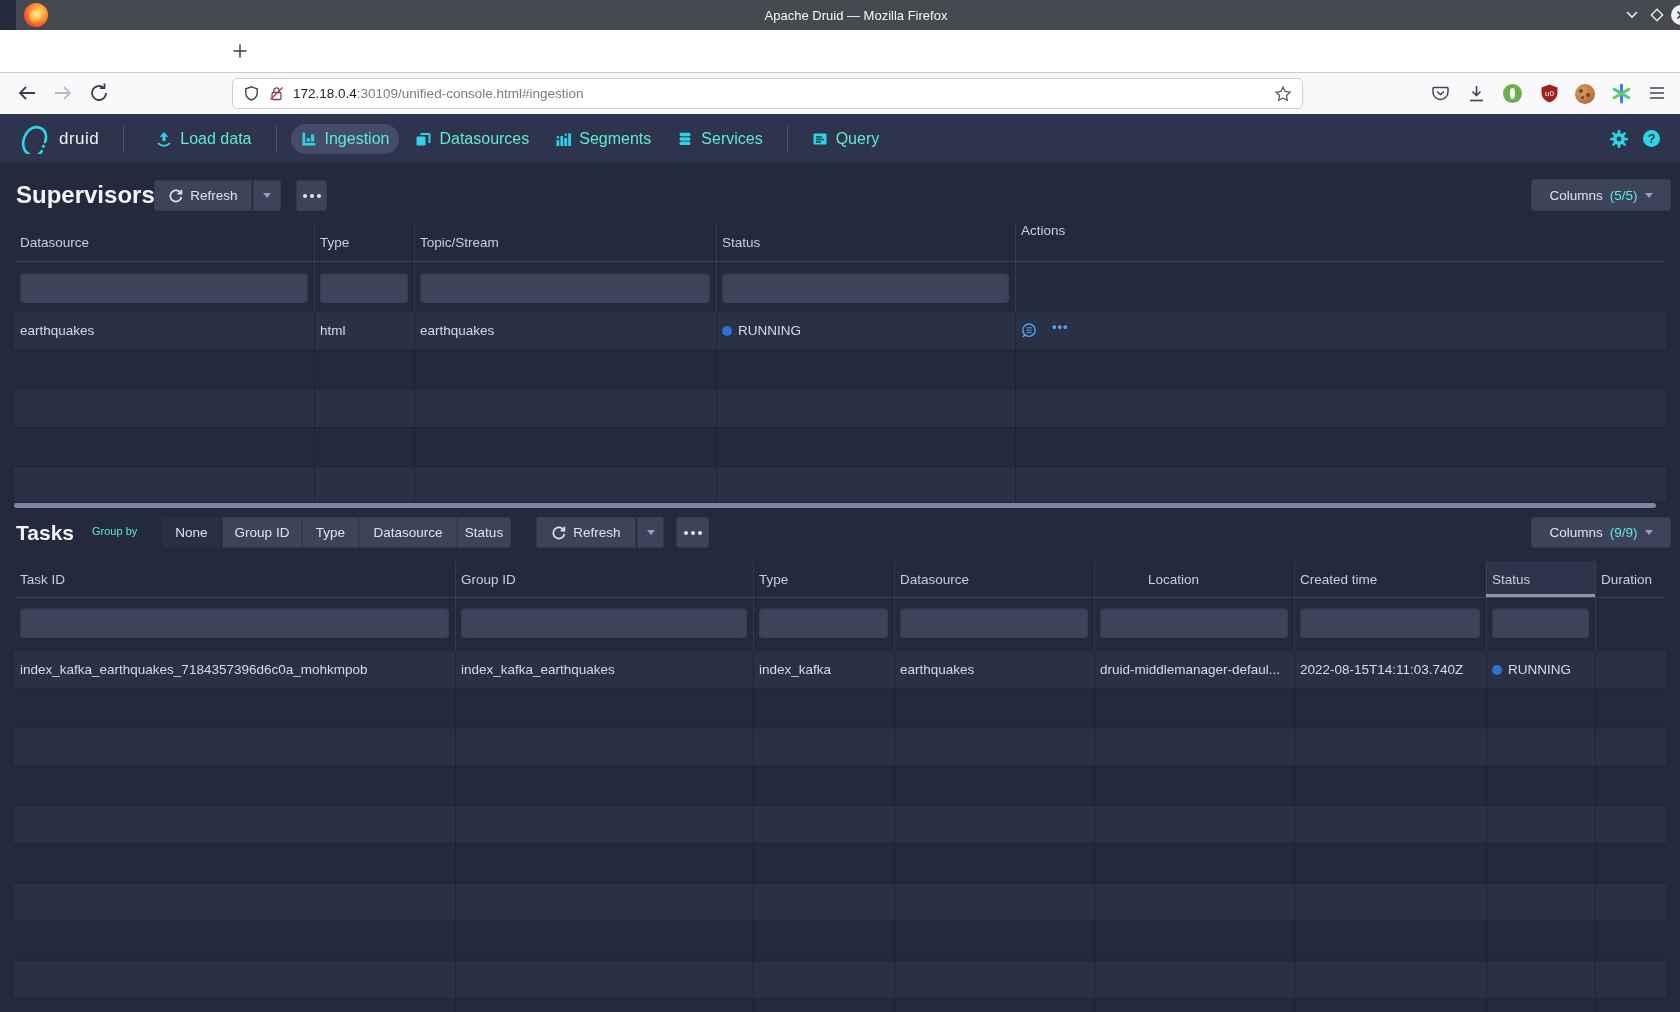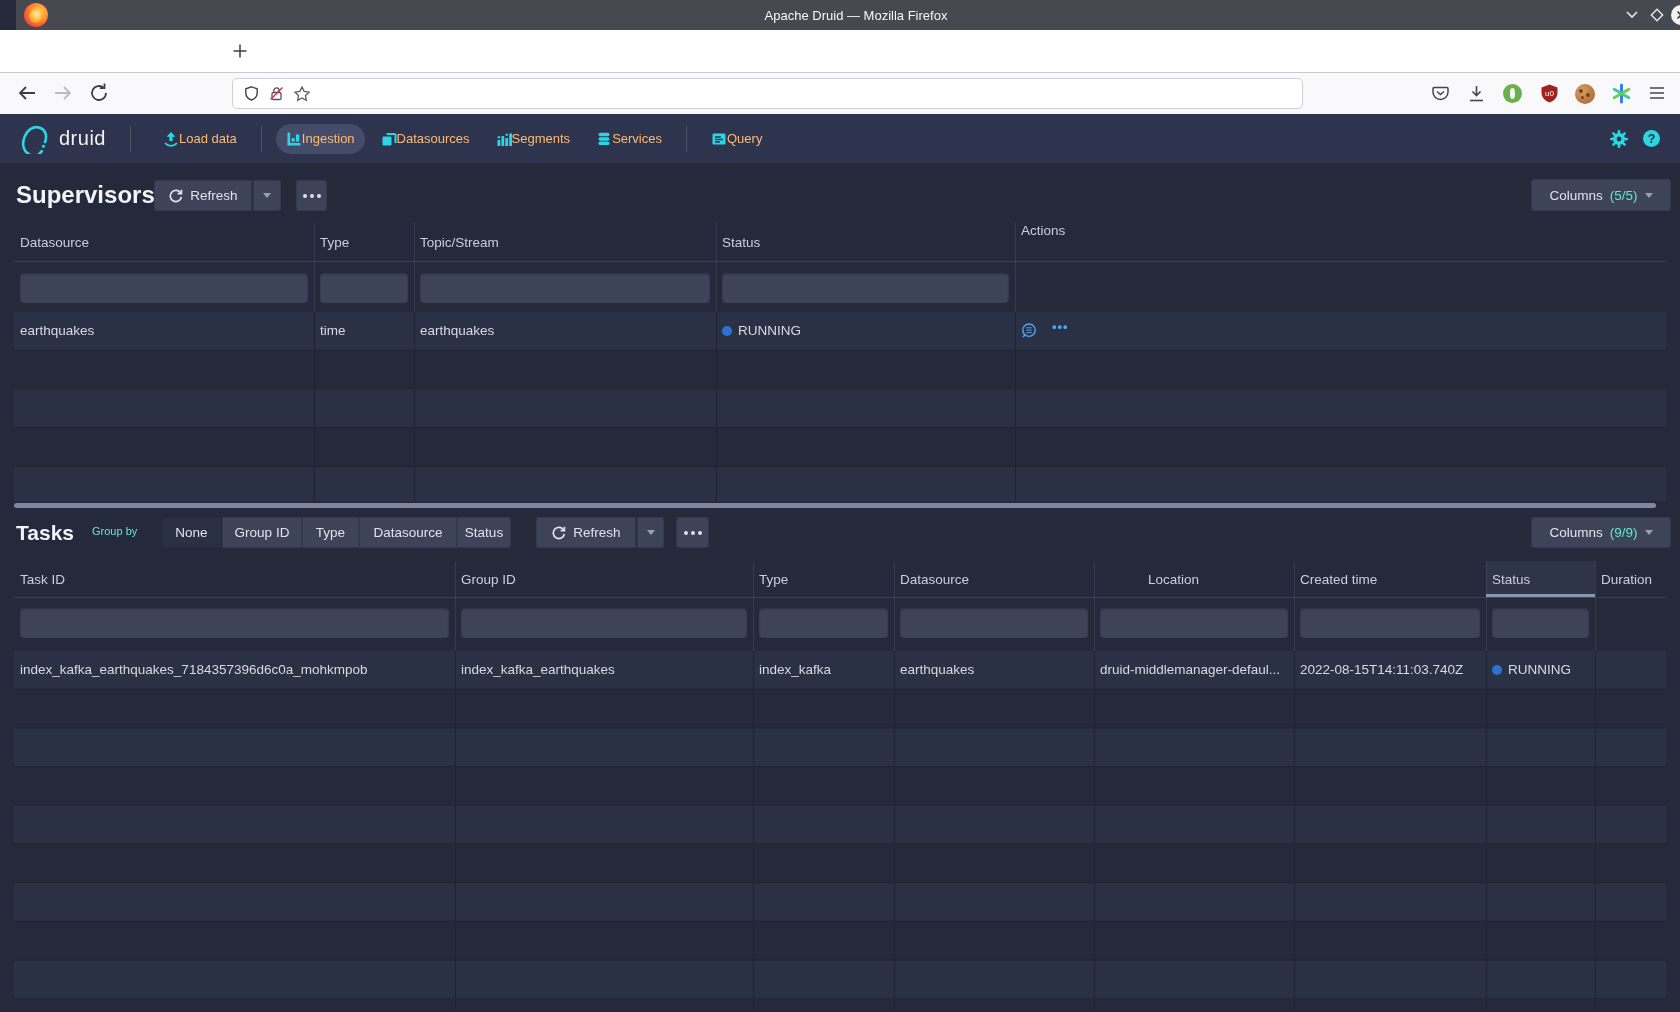--- a/index.html
+++ b/index.html
@@ -11,24 +11,24 @@
   #window-title{left:0;right:0;top:0;height:30px;display:flex;align-items:center;justify-content:center;color:#f7f7f9;font-size:13px}
   #tabstrip{left:0;top:30px;width:1680px;height:43px;background:#ffffff;border-bottom:1px solid #c9c9d2}
   #tab{left:4px;top:4px;width:216px;height:34px;background:#ebecf0;border:1px solid #d3d3da;border-radius:6px;display:flex;align-items:center;padding:0 8px;gap:8px}
   #tab-label{font-size:13px;color:#22222b;flex:1}
   #toolbar{left:0;top:73px;width:1680px;height:41px;background:#f9f9fb}
   #urlbar{left:232px;top:5px;width:1071px;height:31px;background:#fff;border:1px solid #cfcfd8;border-radius:5px;display:flex;align-items:center;padding:0 10px;gap:8px}
   #url-text{font-size:13.5px;color:#1c1c22;flex:1;white-space:nowrap;overflow:hidden}
   #url-text .dim{color:#7a7a84}
   
   #navbar{left:0;top:114px;width:1680px;height:49px;background:#2e344d;display:flex;align-items:center}
-  .nav-item{display:flex;align-items:center;color:#fdba74;font-size:13px;height:30px;padding:0 10px;border-radius:15px}
+  .nav-item{display:flex;align-items:center;gap:8px;color:#5eead4;font-size:16px;height:30px;padding:0 10px;border-radius:15px}
   .nav-item.active{background:#454c6a}
   .nav-sep{width:1px;height:26px;background:rgba(255,255,255,0.15)}
-  #brand{color:#f0f3f8;font-size:20px;letter-spacing:.5px;font-weight:400}
+  #brand{color:#f0f3f8;font-size:17px;letter-spacing:.5px;font-weight:400}
   
   .btn{background:#3d4459;border-radius:3px;color:#dfe3ec;font-size:13.5px;display:flex;align-items:center;justify-content:center;gap:7px;box-shadow:inset 0 0 0 1px rgba(16,22,26,.2)}
   .btn .dim{color:#5eead4}
   .btn.darker{background:#293044}
   .caret{width:0;height:0;border-left:4.5px solid transparent;border-right:4.5px solid transparent;border-top:5.5px solid #97a0b5}
   .dots{display:flex;gap:3px}
   .dots i{width:4px;height:4px;border-radius:50%;background:#dfe3ec}
   
   .sec-title{color:#f2f4f8;font-weight:700}
   
@@ -81,20 +81,21 @@
 
   <div class="abs" id="urlbar">
     <svg width="17" height="17">
         <path d="M8.5 1.8l5.7 2v4.1c0 3.4-2.3 5.8-5.7 7.1C5.1 13.7 2.8 11.3 2.8 7.9V3.8z" fill="none" stroke="#45454d" stroke-width="1.4"></path>
       </svg>
     <svg width="17" height="17">
         <rect x="4" y="7.5" width="9" height="7" rx="1.2" fill="none" stroke="#55555d" stroke-width="1.3"></rect>
         <path d="M5.8 7.5V5.6a2.7 2.7 0 0 1 5.4 0v1.9" fill="none" stroke="#55555d" stroke-width="1.3"></path>
         <path d="M2.5 14.5l12-12" stroke="#e22850" stroke-width="1.5"></path>
       </svg>
+    <span id="url-text"><b style="font-weight:400">172.18.0.4</b><span class="dim">:30109/unified-console.html#ingestion</span></span>
     <svg width="18" height="18">
         <path d="M9 2l2.1 4.4 4.9.7-3.5 3.4.8 4.8L9 13l-4.3 2.3.8-4.8L2 7.1l4.9-.7z" fill="none" stroke="#5a5a64" stroke-width="1.3"></path>
       </svg>
   </div>
 
   <svg class="abs" style="left:1429px;top:9px" width="23" height="23">
       <path d="M5 5.5h13a1 1 0 0 1 1 1V10a7.5 7.5 0 0 1-15 0V6.5a1 1 0 0 1 1-1z" fill="none" stroke="#45454d" stroke-width="1.5"></path>
       <polyline points="8,9.5 11.5,12.5 15,9.5" fill="none" stroke="#45454d" stroke-width="1.5"></polyline>
     </svg>
   <svg class="abs" style="left:1465px;top:9px" width="23" height="23">
@@ -236,21 +237,21 @@
   <span class="th" style="left:708px;top:12px">Status</span>
   <span class="th" style="left:1007px;top:0">Actions</span>
 
   <div class="finput" style="left:6px;top:50px;width:288px"></div>
   <div class="finput" style="left:306px;top:50px;width:88px"></div>
   <div class="finput" style="left:406px;top:50px;width:290px"></div>
   <div class="finput" style="left:708px;top:50px;width:287px"></div>
 
   <div class="rows" style="top:89px;height:189px;background-image:linear-gradient(#1d2332,#1d2332),linear-gradient(#1d2332,#1d2332),linear-gradient(#1d2332,#1d2332),linear-gradient(#1d2332,#1d2332),repeating-linear-gradient(to bottom,#2a3145 0px,#2a3145 37.7px,#1d2332 37.7px,#1d2332 38.7px,#242a3c 38.7px,#242a3c 76.4px,#1d2332 76.4px,#1d2332 77.4px);background-repeat:no-repeat,no-repeat,no-repeat,no-repeat,repeat;background-position:300px 0,400px 0,702px 0,1001px 0,0 0;background-size:1px 100%,1px 100%,1px 100%,1px 100%,100% 77.4px">
     <span class="cell" style="left:6px;top:11px">earthquakes</span>
-    <span class="cell" style="left:306px;top:11px">time</span>
+    <span class="cell" style="left:306px;top:11px">html</span>
     <span class="cell" style="left:406px;top:11px">earthquakes</span>
     <span class="dot" style="left:708px;top:14px"></span>
     <span class="cell" style="left:724px;top:11px">RUNNING</span>
     <svg class="abs" style="left:1006px;top:10px" width="18" height="18">
         <circle cx="9" cy="8.2" r="6.2" fill="none" stroke="#4fa5f5" stroke-width="1.4"></circle>
         <path d="M6.3 5.8h5.4M6.3 8.2h5.4M6.3 10.6h5.4" stroke="#4fa5f5" stroke-width="1"></path>
         <path d="M3 15l2-2.3" stroke="#4fa5f5" stroke-width="1.6"></path>
       </svg>
     <span class="abs" style="left:1038px;top:7px;color:#4fa5f5;font-size:13px;letter-spacing:1px;font-weight:700">•••</span>
   </div>

